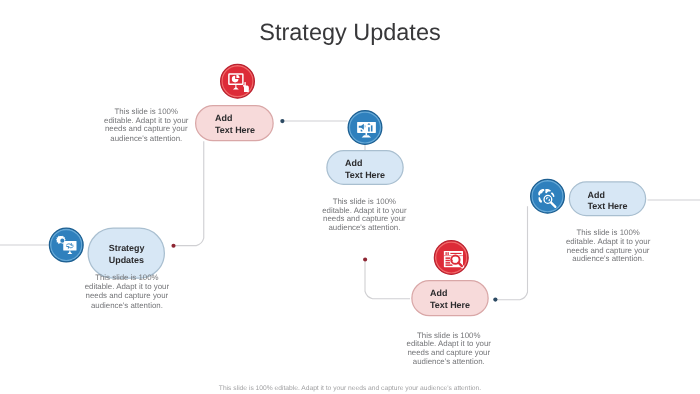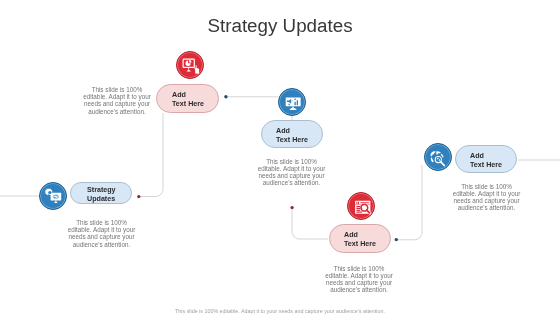--- a/index.html
+++ b/index.html
@@ -35,21 +35,21 @@
       <path d="M292 204 V229 A8.5 8.5 0 0 0 298 235 H328"></path>
       <path d="M396 235.8 H416 A8.5 8.5 0 0 0 422 229.8 V161"></path>
       <path d="M518 156 H560"></path>
     </g>
     <circle cx="138.8" cy="192.6" r="1.65" fill="#8e2633"></circle>
     <circle cx="225.9" cy="92.8" r="1.7" fill="#2c4a63"></circle>
     <circle cx="292.1" cy="203.6" r="1.65" fill="#8e2633"></circle>
     <circle cx="396.3" cy="235.6" r="1.7" fill="#2c4a63"></circle>
   </svg>
 
-  <div class="pill blue" style="left:70.2px;top:178.3px;width:62.2px;height:22px;"><span>Strategy
+  <div class="pill blue" style="left:70.2px;top:178.3px;width:62.2px;height:41px;"><span>Strategy
 Updates</span></div>
   <div class="icon blue" style="left:39px;top:178px;width:28px;height:28px;">
     <svg width="28" height="28" viewBox="0 0 28 28">
       <g fill="#ffffff">
         <rect x="10.6" y="9.8" width="10.6" height="7.6" rx="0.4"></rect>
         <rect x="15.5" y="17.4" width="0.8" height="2.5"></rect>
         <path d="M13.9 20.1 L15.9 18.2 L17.9 20.1 Z"></path>
         <path d="M9.2 5.85 l0.62 0.2 0.42 -0.51 0.62 0.36 -0.12 0.65 0.48 0.44 0.6 -0.26 0.36 0.62 -0.47 0.45 0.17 0.63 0.66 0.07 0 0.72 -0.66 0.07 -0.17 0.63 0.47 0.45 -0.36 0.62 -0.6 -0.26 -0.48 0.44 0.12 0.65 -0.62 0.36 -0.42 -0.51 -0.62 0.2 -0.2 -0.62 -0.64 0 -0.2 0.62 -0.62 -0.2 -0.42 0.51 -0.62 -0.36 0.12 -0.65 -0.48 -0.44 -0.6 0.26 -0.36 -0.62 0.47 -0.45 -0.17 -0.63 -0.66 -0.07 0 -0.72 0.66 -0.07 0.17 -0.63 -0.47 -0.45 0.36 -0.62 0.6 0.26 0.48 -0.44 -0.12 -0.65 0.62 -0.36 0.42 0.51 0.62 -0.2z"></path>
       </g>
       <circle cx="9.85" cy="9.5" r="1.62" fill="#2f80bd"></circle>

